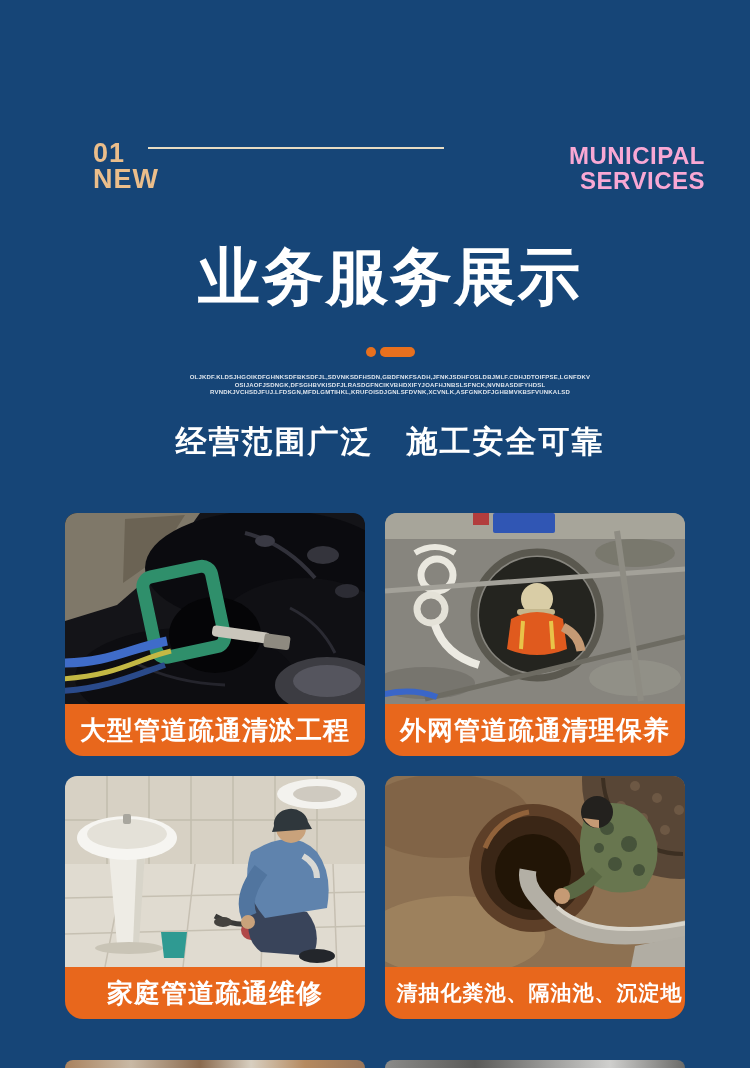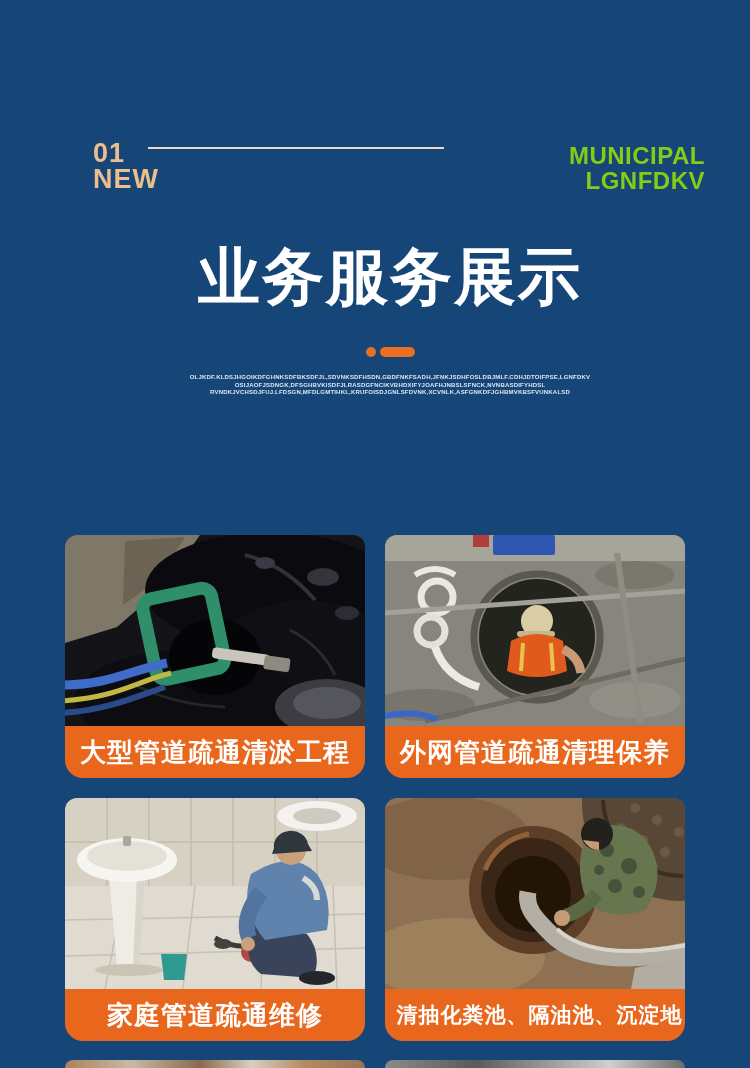--- a/index.html
+++ b/index.html
@@ -16,21 +16,21 @@
     position:absolute;left:93px;top:140px;
     color:#EBBE8B;font-weight:bold;font-size:27px;line-height:26px;
     letter-spacing:1px;
   }
   .hdr-line{
     position:absolute;left:148px;top:147px;width:296px;height:2px;
     background:#E7DCC3;
   }
   .hdr-right{
     position:absolute;right:45px;top:143px;text-align:right;
-    color:#84cc16;font-weight:bold;font-size:24px;line-height:25px;
+    color:#f9a8d4;font-weight:bold;font-size:24px;line-height:25px;
     letter-spacing:0.5px;
   }
 
   
   .centered{position:absolute;left:40px;width:700px;text-align:center;}
   .hero-title{
     top:238px;color:#ffffff;font-size:62px;font-weight:bold;
     letter-spacing:2px;line-height:78px;margin:0;
   }
   .accent-row{top:347px;display:flex;justify-content:center;align-items:center;gap:4px;}
@@ -40,21 +40,21 @@
     top:374px;color:#dfe6ee;font-size:6px;line-height:7.5px;
     letter-spacing:0.2px;font-weight:bold;
   }
   .hero-subtitle{
     top:421px;color:#ffffff;font-size:31px;font-weight:600;
     letter-spacing:2px;margin:0;
   }
 
   
   .cards{
-    position:absolute;left:65px;top:535px;width:620px;
+    position:absolute;left:65px;top:513px;width:620px;
     display:grid;grid-template-columns:300px 300px;gap:20px;
   }
   .card{
     height:243px;display:flex;flex-direction:column;
     border-radius:12px 12px 18px 18px;overflow:hidden;
   }
   .card .photo{flex:1;min-height:0;}
   .card .photo svg{display:block;width:100%;height:100%;}
   .card .label{
     height:52px;flex:0 0 52px;background:#E8671C;color:#ffffff;
@@ -79,36 +79,37 @@
 
 <div class="page">
 
   <div class="hdr-num">
     <div>01</div>
     <div>NEW</div>
   </div>
   <div class="hdr-line"></div>
   <div class="hdr-right">
     <div>MUNICIPAL</div>
-    <div>LGNFDKV</div>
+    <div>SERVICES</div>
   </div>
 
   <h1 class="centered hero-title">业务服务展示</h1>
 
   <div class="centered accent-row">
     <span class="accent-dot"></span>
     <span class="accent-dash"></span>
   </div>
 
   <div class="centered placeholder-text">
     <div>OLJKDF.KLDSJHGOIKDFGHNKSDFBKSDFJL,SDVNKSDFHSDN,GBDFNKFSADH,JFNKJSDHFOSLDBJMLF.CDHJDTOIFPSE,LGNFDKV</div>
     <div>OSIJAOFJSDNGK,DFSGHBVKISDFJLRASDGFNCIKVBHDXIFYJOAFHJNBSLSFNCK,NVNBASDIFYHDSL</div>
     <div>RVNDKJVCHSDJFUJ.LFDSGN,MFDLGMTIHKL,KRUFOISDJGNLSFDVNK,XCVNLK,ASFGNKDFJGHBMVKBSFVUNKALSD</div>
   </div>
 
+  <h2 class="centered hero-subtitle">经营范围广泛　施工安全可靠</h2>
 
   <div class="cards">
 
     <div class="card">
       <div class="photo">
         <svg viewBox="0 0 300 191" preserveAspectRatio="xMidYMid slice">
           <rect width="300" height="191" fill="#141418"></rect>
           <path d="M0,0 L135,0 L98,52 L52,92 L0,108 Z" fill="#7f7869"></path>
           <path d="M60,6 L120,2 L92,46 L58,70 Z" fill="#6b6354"></path>
           <ellipse cx="205" cy="55" rx="125" ry="58" fill="#0b0b0f"></ellipse>

